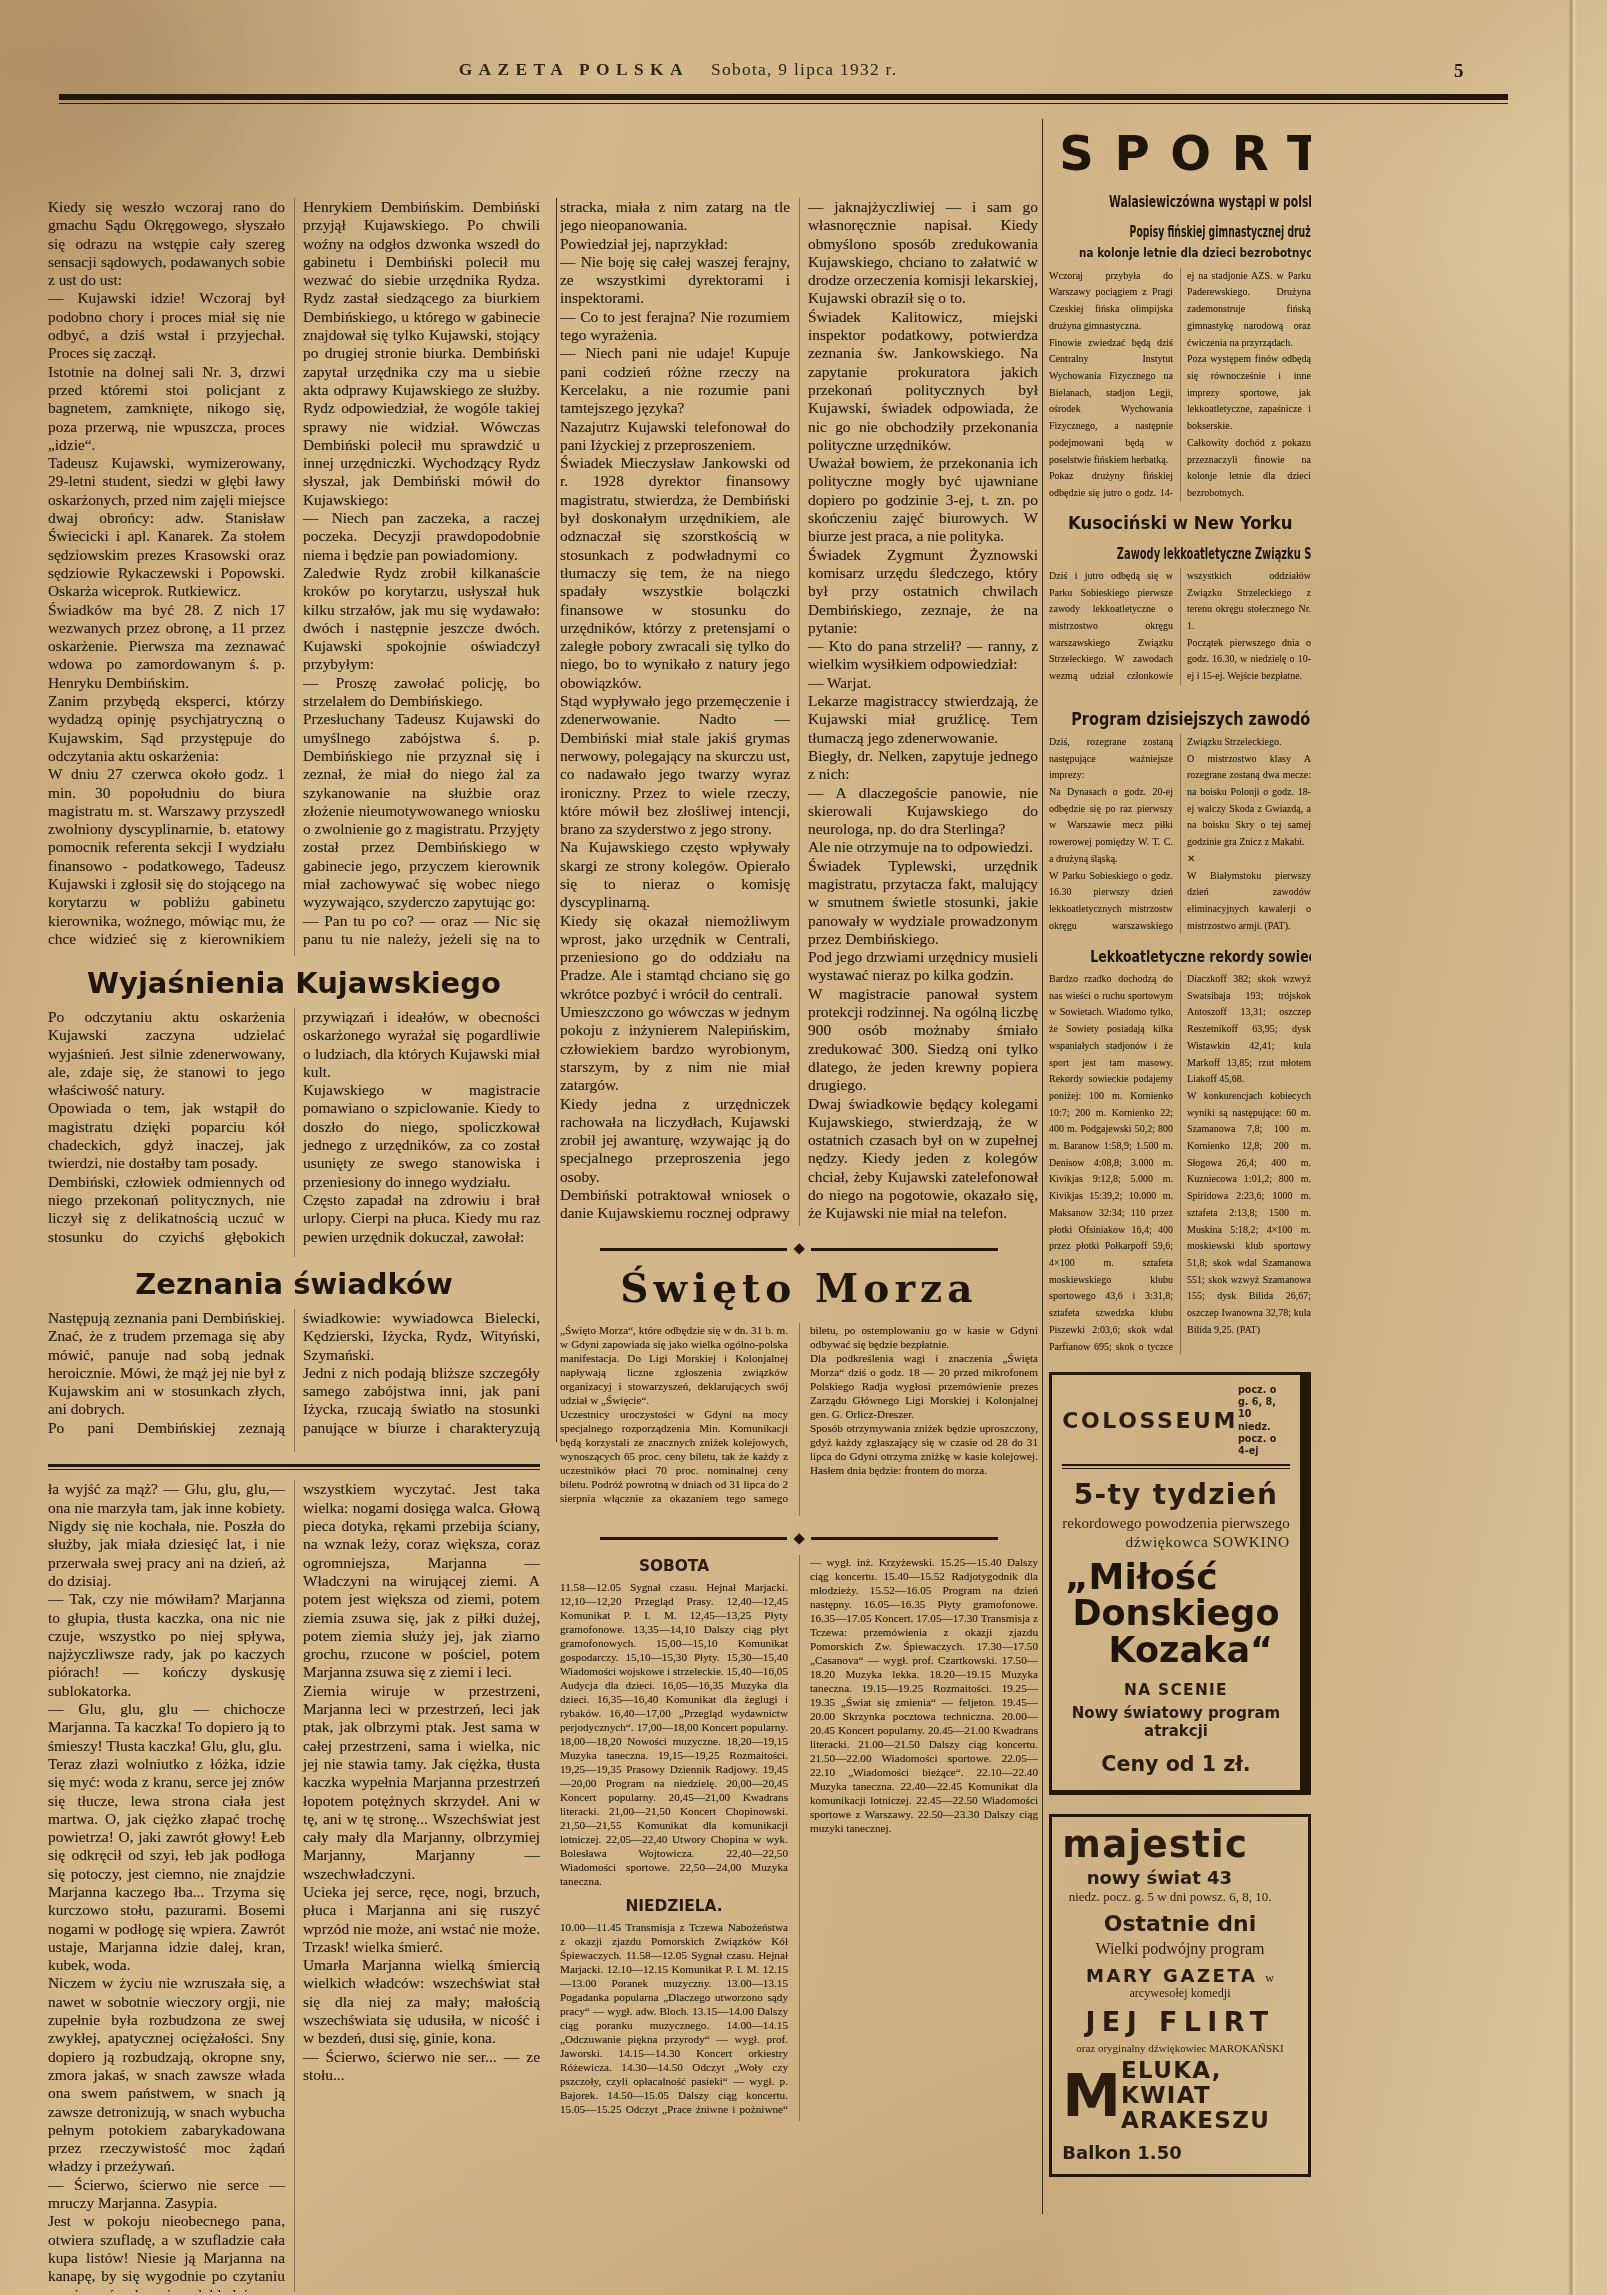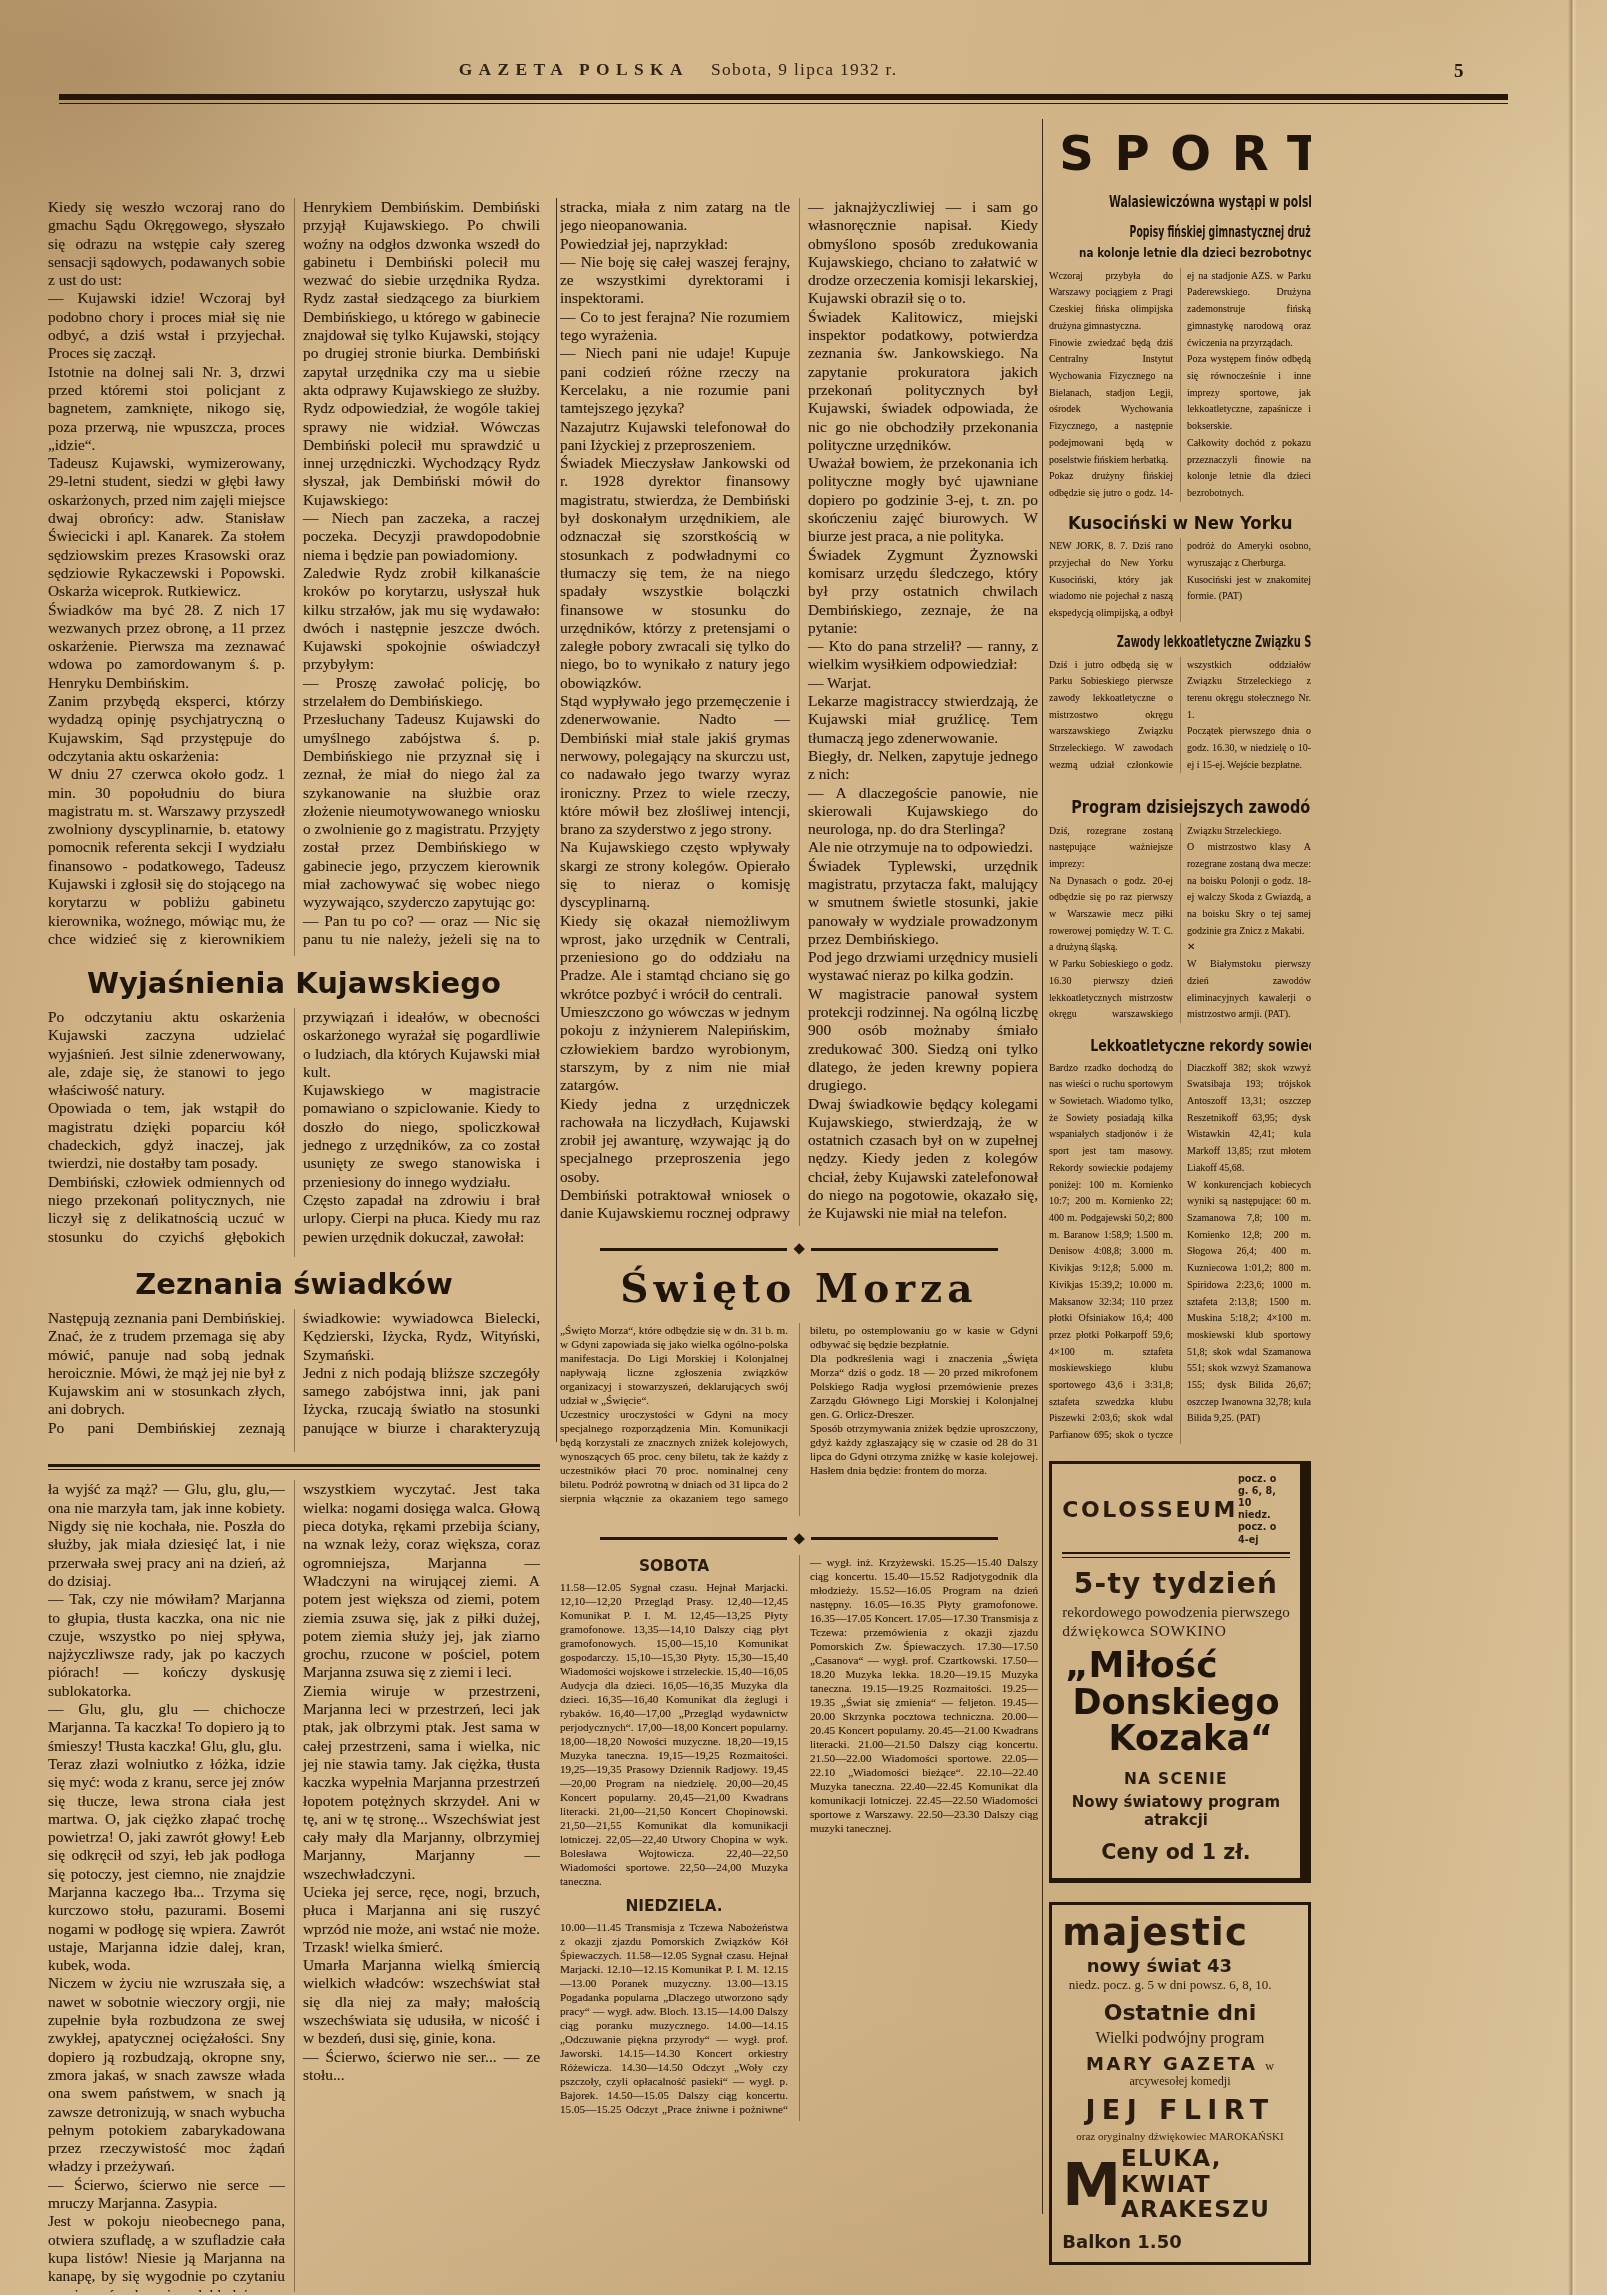--- a/index.html
+++ b/index.html
@@ -51,21 +51,21 @@
   .sport-title{text-align:center;font-family:"DejaVu Sans",sans-serif;font-weight:bold;
     font-size:48px;letter-spacing:20.6px;color:#1f150a;margin:0 0 9px 10.3px;}
   .adbox{border:3.2px solid #241708;padding:9px 10.3px;background:rgba(255,245,220,.06);}
   .col-box{border-right:11.6px solid #241708;border-bottom:5.8px solid #241708;margin-top:16.7px;}
   .col-head{display:flex;justify-content:space-between;align-items:center;}
   .col-name{font-family:"DejaVu Sans",sans-serif;font-weight:bold;font-size:22px;letter-spacing:2.6px;}
   .col-times{font-family:"DejaVu Sans",sans-serif;font-weight:bold;font-size:9.6px;line-height:12.2px;text-align:left;}
   .col-rule{height:2.6px;border-top:2.6px solid #241708;border-bottom:1.3px solid #241708;margin:6.4px 0 9px;}
   .col-week{text-align:center;font-family:"DejaVu Sans",sans-serif;font-weight:bold;font-size:28px;letter-spacing:1.3px;margin:3.9px 0;}
   .col-l2{text-align:center;font-size:15px;margin:3.9px 0 1.3px;}
-  .col-l3{text-align:left;font-size:15.4px;letter-spacing:0.6px;margin:1.3px 0 6.4px;}
+  .col-l3{text-align:right;font-size:15.4px;letter-spacing:0.6px;margin:1.3px 0 6.4px;}
   .film{font-family:"DejaVu Sans",sans-serif;font-weight:bold;color:#1f150a;line-height:1.04;}
   .f1{font-size:36px;text-align:left;margin-left:2.6px;}
   .f2{font-size:35px;text-align:center;}
   .f3{font-size:35px;text-align:right;margin-right:16.7px;}
   .col-scene{text-align:center;font-family:"DejaVu Sans",sans-serif;font-weight:bold;font-size:15.4px;letter-spacing:1.3px;margin-top:13px;}
   .col-prog{text-align:center;font-family:"DejaVu Sans",sans-serif;font-weight:bold;font-size:15px;margin-top:5.1px;}
   .col-price{text-align:center;font-family:"DejaVu Sans",sans-serif;font-weight:bold;font-size:20.6px;margin:11.6px 0 5.1px;}
   .maj-box{margin-top:19px;}
   .maj-name{font-family:"DejaVu Sans",sans-serif;font-weight:bold;font-size:37px;letter-spacing:1.3px;line-height:1;}
   .maj-addr{font-family:"DejaVu Sans",sans-serif;font-weight:bold;font-size:18px;margin:3.9px 0 1.3px 24.4px;}
@@ -211,22 +211,20 @@
     </div>
     <div class="sporttx">Wczoraj przybyła do Warszawy pociągiem z Pragi Czeskiej fińska olimpijska drużyna gimnastyczna.
 Finowie zwiedzać będą dziś Centralny Instytut Wychowania Fizycznego na Bielanach, stadjon Legji, ośrodek Wychowania Fizycznego, a następnie podejmowani będą w poselstwie fińskiem herbatką.
 Pokaz drużyny fińskiej odbędzie się jutro o godz. 14-ej na stadjonie AZS. w Parku Paderewskiego. Drużyna zademonstruje fińską gimnastykę narodową oraz ćwiczenia na przyrządach.
 Poza występem finów odbędą się równocześnie i inne imprezy sportowe, jak lekkoatletyczne, zapaśnicze i bokserskie.
 Całkowity dochód z pokazu przeznaczyli finowie na kolonje letnie dla dzieci bezrobotnych.</div>
 
     <div class="shead" style="font-size:17.4px;">
       <span class="cnd" style="--sx:.95;">Kusociński w New Yorku</span>
     </div>
-    <div class="sporttx">NEW JORK, 8. 7. Dziś rano przyjechał do New Yorku Kusociński, który jak wiadomo nie pojechał z naszą ekspedycją olimpijską, a odbył podróż do Ameryki osobno, wyruszając z Cherburga.
-Kusociński jest w znakomitej formie. (PAT)</div>
 
     <div class="shead" style="font-size:15px;">
       <span class="cnd" style="--sx:.66;">Zawody lekkoatletyczne Związku Strzeleckiego</span>
     </div>
     <div class="sporttx">Dziś i jutro odbędą się w Parku Sobieskiego pierwsze zawody lekkoatletyczne o mistrzostwo okręgu warszawskiego Związku Strzeleckiego. W zawodach wezmą udział członkowie wszystkich oddziałów Związku Strzeleckiego z terenu okręgu stołecznego Nr. 1.
 Początek pierwszego dnia o godz. 16.30, w niedzielę o 10-ej i 15-ej. Wejście bezpłatne.</div>
 
     <div class="shead" style="font-size:17px;margin-top:24px;">
       <span class="cnd" style="--sx:.85;">Program dzisiejszych zawodów</span>
     </div>

